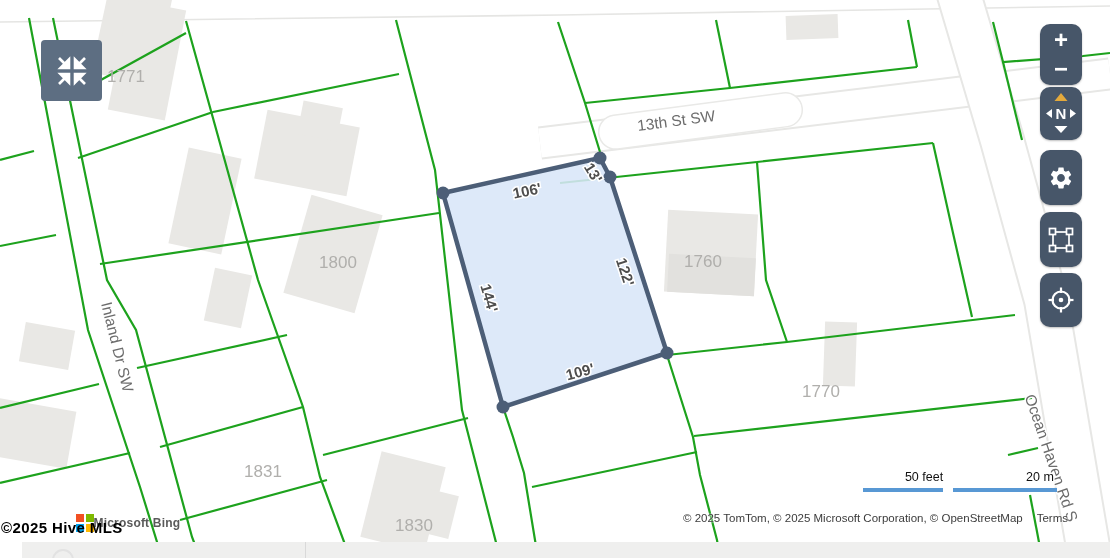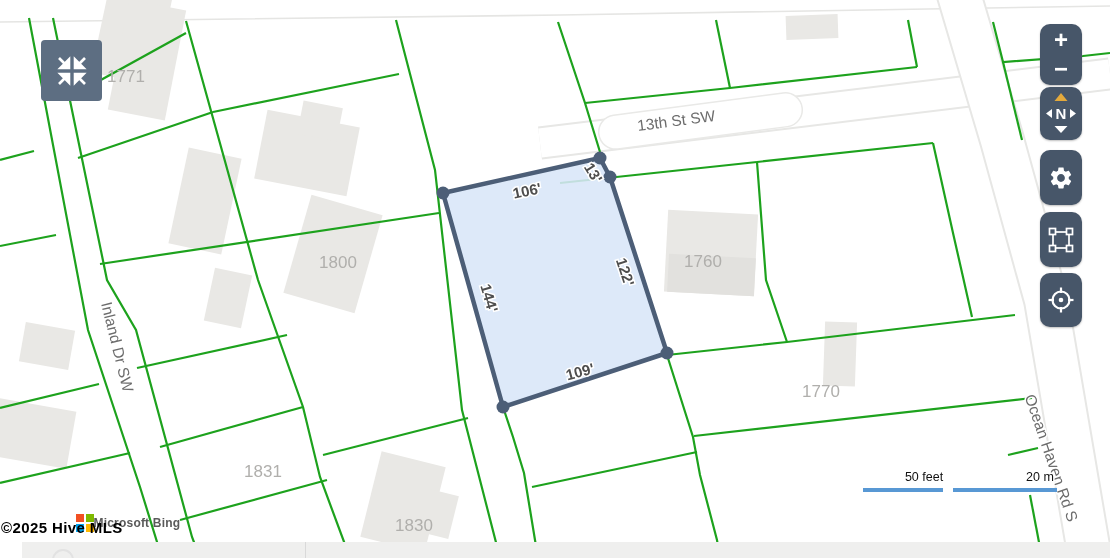--- a/index.html
+++ b/index.html
@@ -208,20 +208,24 @@
       <g stroke="#ffffff" stroke-width="2.2">
         <line x1="15" y1="2.5" x2="15" y2="8"></line>
         <line x1="15" y1="22" x2="15" y2="27.5"></line>
         <line x1="2.5" y1="15" x2="8" y2="15"></line>
         <line x1="22" y1="15" x2="27.5" y2="15"></line>
       </g>
       <circle cx="15" cy="15" r="2.3" fill="#ffffff"></circle>
     </svg>
   </div>
 
+  <div class="attrib">
+    <span>© 2025 TomTom, © 2025 Microsoft Corporation, © OpenStreetMap</span>
+    <span class="terms">Terms</span>
+  </div>
 
   <div class="binglogo">
     <span class="mslogo">
       <i style="background:#f25022"></i>
         <i style="background:#7fba00"></i>
       <i style="background:#00a4ef"></i>
         <i style="background:#ffb900"></i>
     </span>
     <span class="bingtext">Microsoft Bing</span>
   </div>

